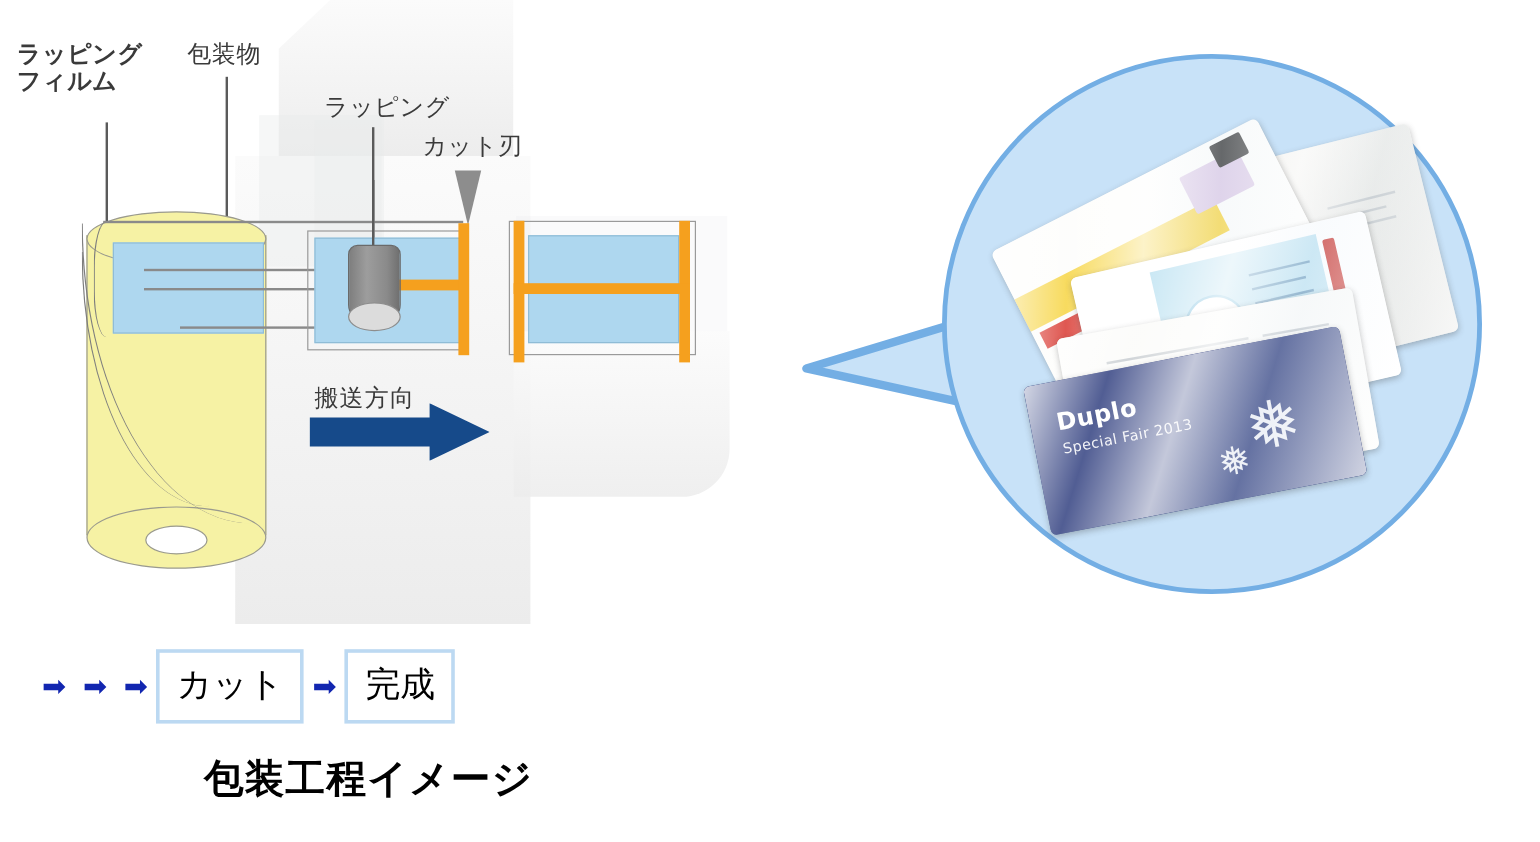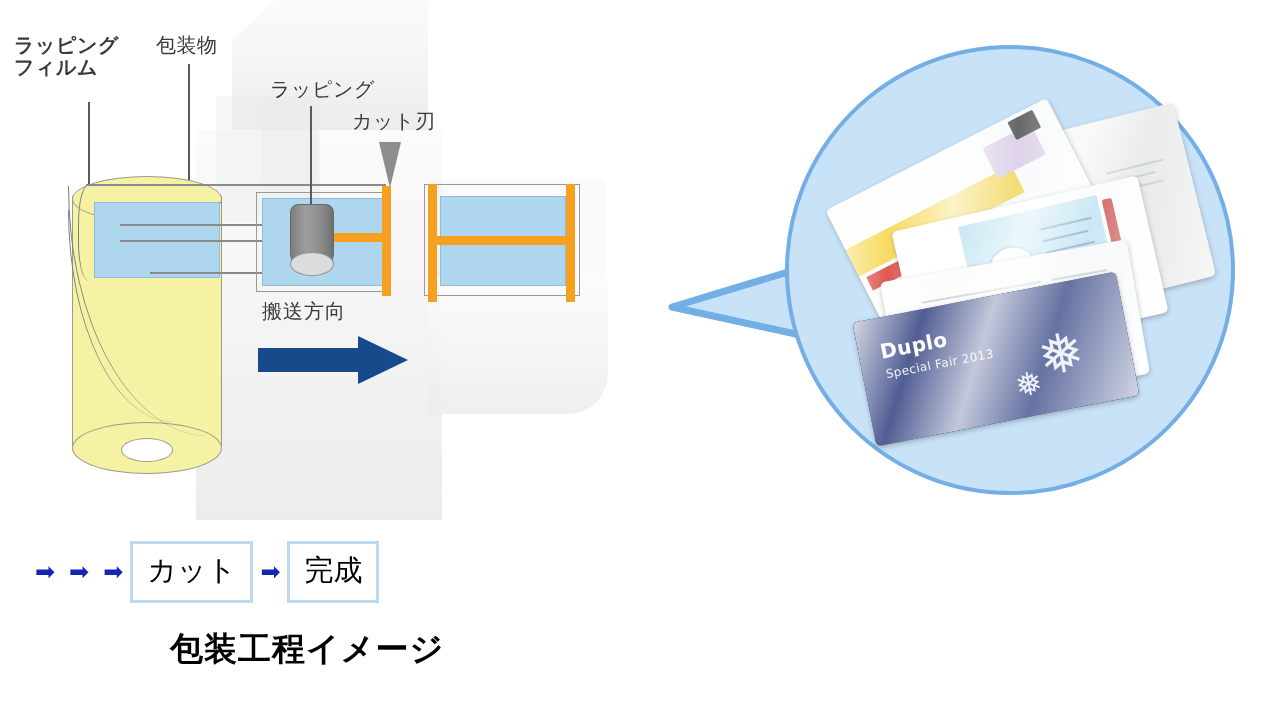--- a/index.html
+++ b/index.html
@@ -356,21 +356,21 @@
     <div class="roller-shaft" style="left:310px; top:150px; height:62px;"></div>
     <div class="roller-body" style="left:290px; top:204px; width:42px; height:62px;"></div>
     <div class="roller-cap" style="left:290px; top:252px; width:42px; height:22px;"></div>
 
     <div class="frame-rect" style="left:424px; top:184px; width:154px; height:110px;"></div>
     <div class="product-rect" style="left:440px; top:196px; width:124px; height:88px;"></div>
     <div class="seal-bar-v" style="left:428px; top:184px; width:9px; height:118px;"></div>
     <div class="seal-bar-v" style="left:566px; top:184px; width:9px; height:118px;"></div>
     <div class="seal-bar-h" style="left:428px; top:236px; width:147px; height:9px;"></div>
 
-    <div class="transport-label" style="left:262px; top:298px;">搬送方向</div>
+    <div class="transport-label" style="left:262px; top:318px;">搬送方向</div>
     <svg class="transport-arrow" style="left:258px; top:336px;" width="150" height="48" viewBox="0 0 150 48">
       <polygon points="0,12 100,12 100,0 150,24 100,48 100,36 0,36" fill="#164a8a"></polygon>
     </svg>
   </div>
 
   <div id="bubble-wrap">
 
     <svg class="bubble-tail" viewBox="0 0 240 120" width="240" height="120">
       <path d="M4,62 L150,18 L196,104 Z" fill="#c8e2f8" stroke="#73aee4" stroke-width="7" stroke-linejoin="round"></path>
     </svg>

